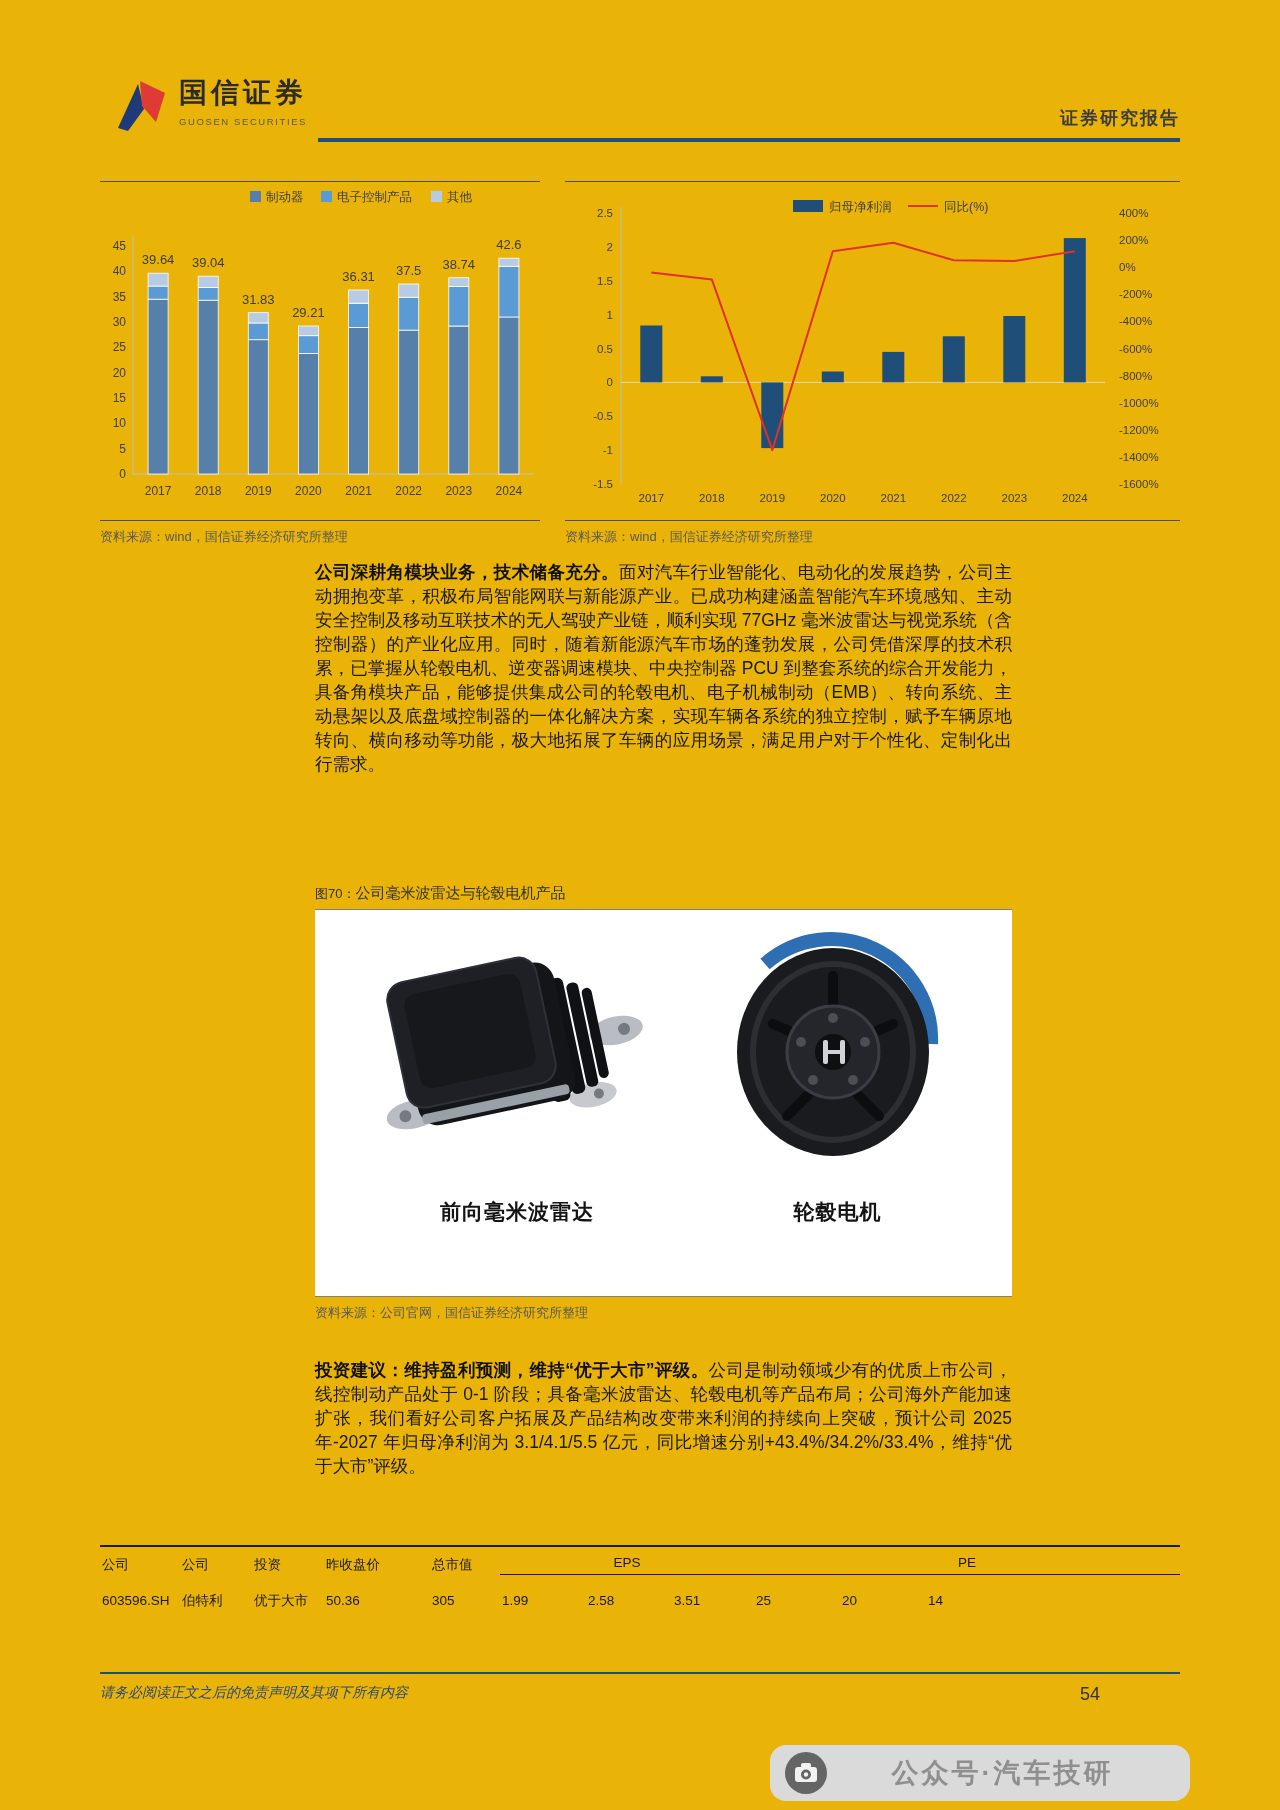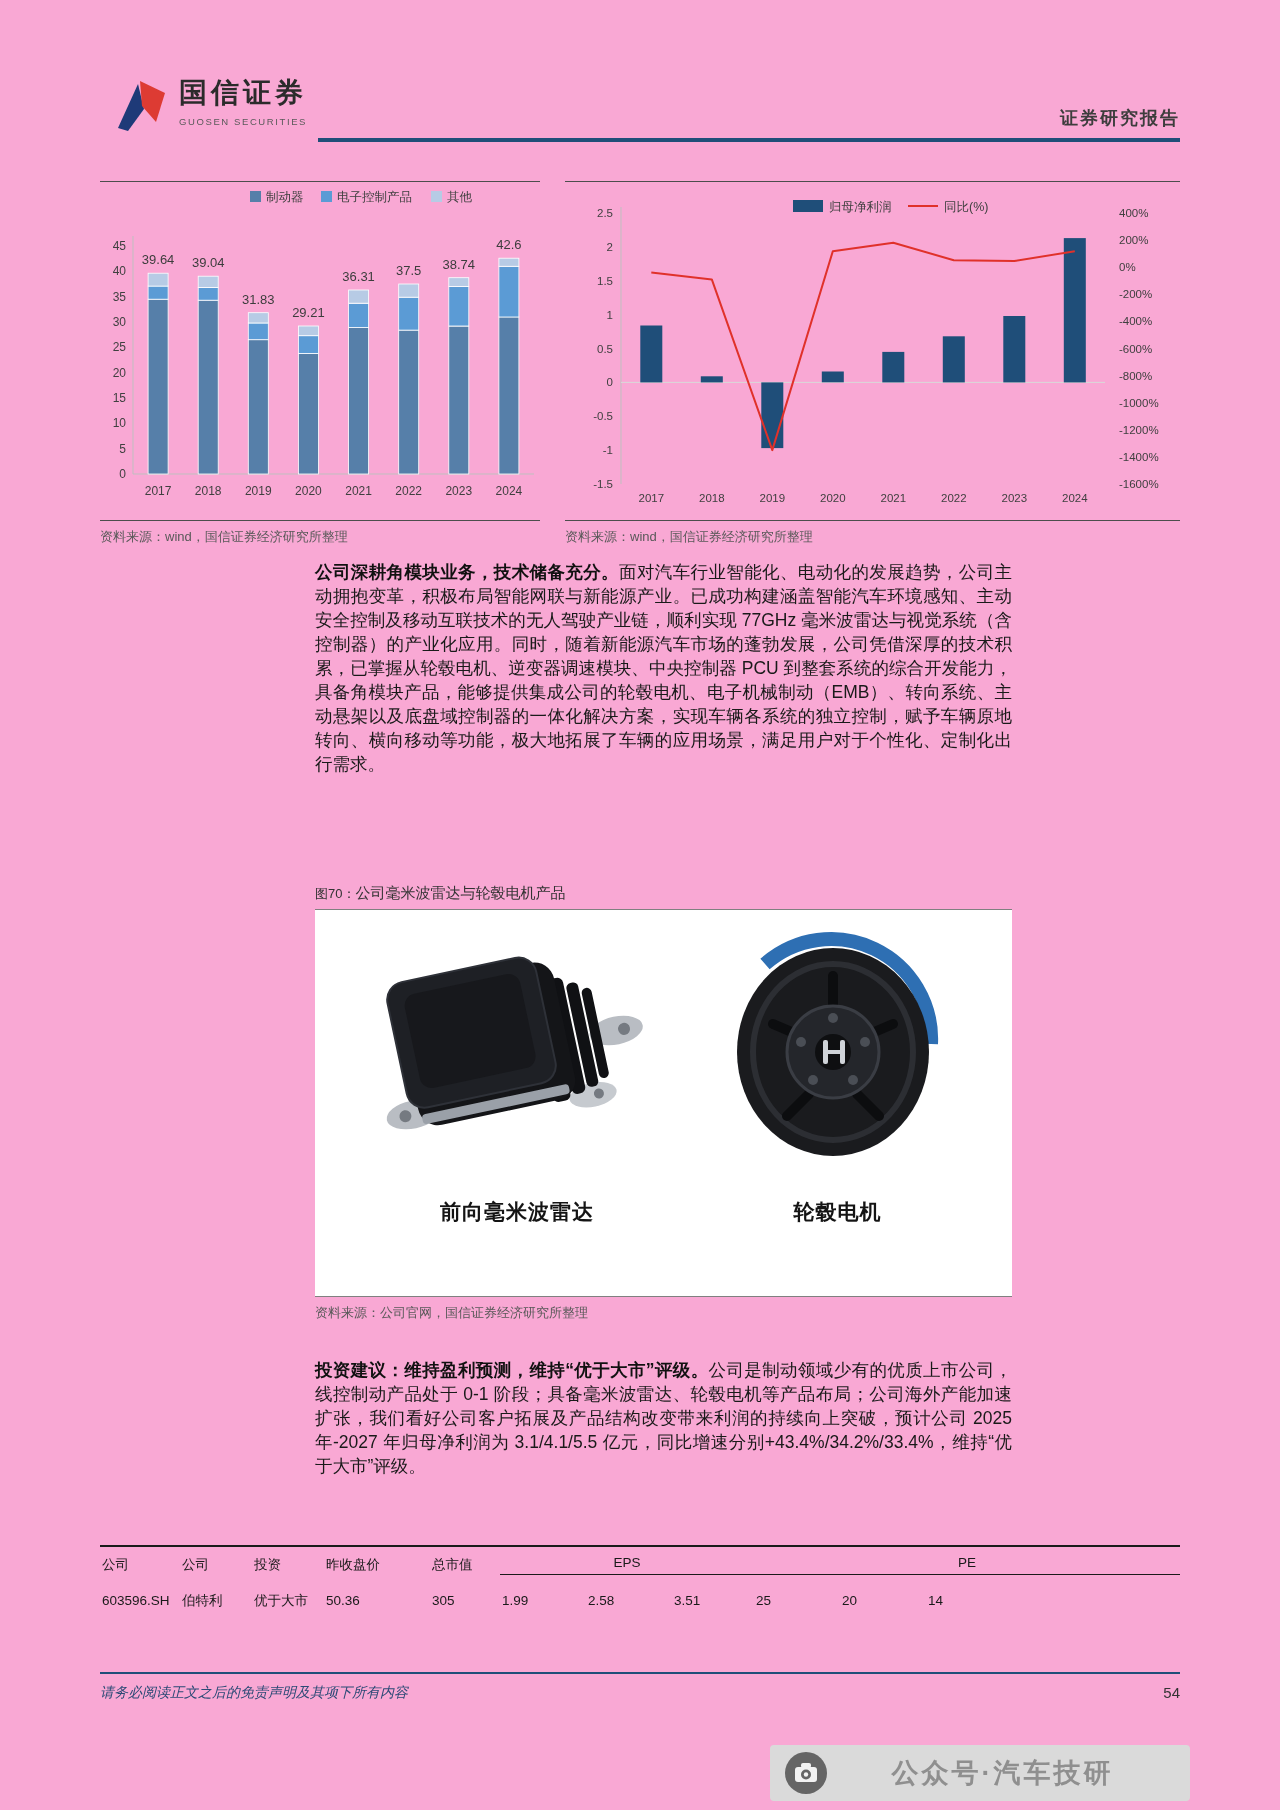--- a/index.html
+++ b/index.html
@@ -1,16 +1,16 @@
 <!DOCTYPE html>
 <html><head>
 <meta charset="utf-8">
 <style>
   html,body{margin:0;padding:0;background:#fff;}
-  .page{position:relative;width:1280px;height:1810px;background:#f9a8d4;overflow:hidden;
+  .page{position:relative;width:1280px;height:1810px;background:#eab308;overflow:hidden;
         font-family:"Liberation Sans","DejaVu Sans",sans-serif;color:#262626;}
   
   .logo{position:absolute;left:113px;top:76px;display:flex;align-items:flex-start;}
   .logo-mark{width:58px;height:60px;}
   .logo-text{margin-left:8px;}
   .logo-cn{font-size:28px;font-weight:bold;color:#2b2b2b;letter-spacing:4px;line-height:34px;}
   .logo-en{font-size:9.5px;color:#5a5a5a;letter-spacing:1.6px;margin-top:6px;}
   .doc-type{position:absolute;left:880px;top:106px;width:300px;text-align:right;
             font-size:18px;font-weight:bold;color:#3d3d3d;letter-spacing:2px;}
   .header-rule{position:absolute;left:318px;top:138px;width:862px;height:4px;background:#1f4e79;}
@@ -52,24 +52,24 @@
   table{width:100%;border-collapse:collapse;border-top:2px solid #1a1a1a;font-size:13.5px;color:#1a1a1a;}
   th{font-weight:normal;text-align:left;}
   td{text-align:left;}
   tr.h1 th{padding:8px 2px 0 2px;}
   tr.h1 th.grp{text-align:center;border-bottom:1.5px solid #1a1a1a;padding-bottom:4px;}
   tr.h2 th{padding:4px 2px 8px 2px;border-bottom:1.5px solid #1a1a1a;}
   tbody td{padding:17px 2px 10px 2px;}
   
   .footer-rule{position:absolute;left:100px;top:1672px;width:1080px;height:2px;background:#1f4e79;}
   .disclaimer{position:absolute;left:100px;top:1684px;font-size:14px;font-style:italic;color:#2c4a76;}
-  .page-num{position:absolute;left:1080px;top:1684px;width:100px;text-align:right;font-size:15px;color:#333;}
+  .page-num{position:absolute;left:1080px;top:1684px;width:100px;font-size:18px;color:#333;}
   
   .watermark{position:absolute;left:770px;top:1745px;width:420px;height:56px;background:#dadada;
-             border-radius:4px;display:flex;align-items:center;}
+             border-radius:16px;display:flex;align-items:center;}
   .wm-icon{width:42px;height:42px;margin-left:15px;flex:none;}
   .wm-text{flex:1;text-align:center;font-size:27px;font-weight:bold;color:#8f8f8f;letter-spacing:3px;padding-right:12px;}
 </style>
 </head>
 <body>
 
 <div class="page">
 
   <div class="logo">
     <svg class="logo-mark" viewBox="0 0 58 60">

